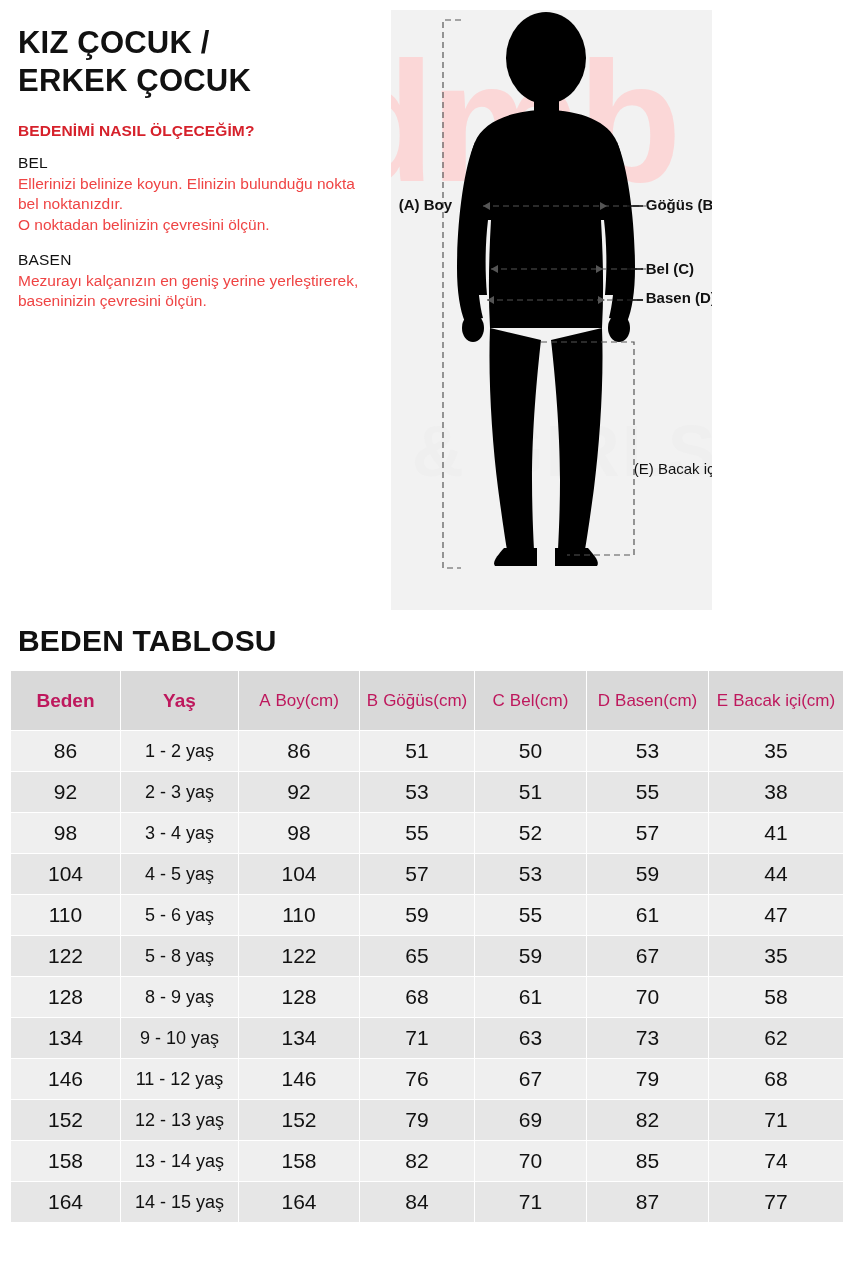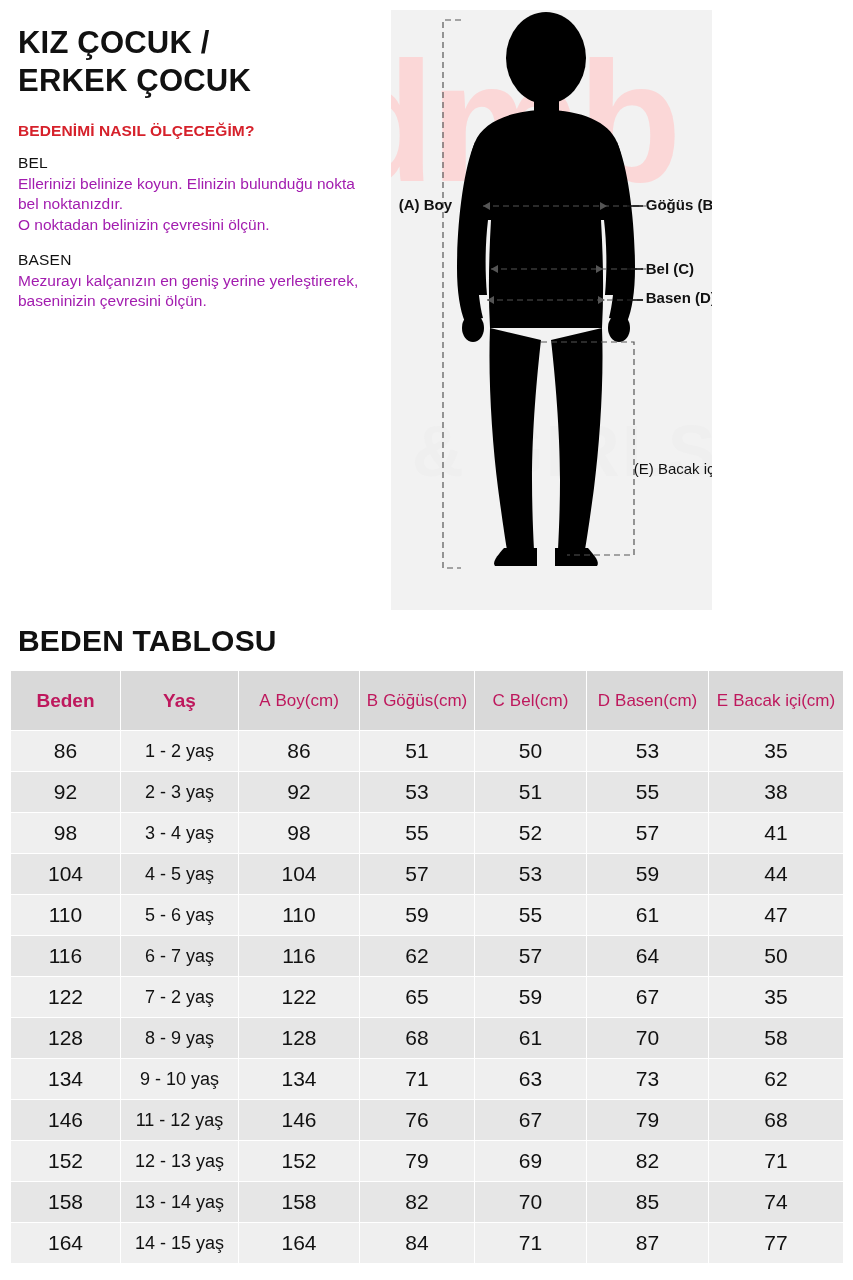--- a/index.html
+++ b/index.html
@@ -49,21 +49,21 @@
   .blk { margin-bottom: 16px; }
   .blk-head {
     font-size: 15.5px;
     color: #111;
     margin: 0 0 2px 0;
     letter-spacing: 0.2px;
   }
   .blk-body {
     font-size: 15.5px;
     line-height: 1.32;
-    color: #a21caf;
+    color: #ef4444;
     white-space: pre-line;
   }
 
   
   .fig-panel {
     position: relative;
     width: 385px;
     height: 600px;
     margin-left: 10px;
     background: #f2f2f2;
@@ -372,31 +372,22 @@
       <tr>
         <td class="beden">110</td>
         <td class="yas">5 - 6 yaş</td>
         <td>110</td>
         <td>59</td>
         <td>55</td>
         <td>61</td>
         <td>47</td>
       </tr>
       <tr>
-        <td class="beden">116</td>
-        <td class="yas">6 - 7 yaş</td>
-        <td>116</td>
-        <td>62</td>
-        <td>57</td>
-        <td>64</td>
-        <td>50</td>
-      </tr>
-      <tr>
         <td class="beden">122</td>
-        <td class="yas">7 - 2 yaş</td>
+        <td class="yas">5 - 8 yaş</td>
         <td>122</td>
         <td>65</td>
         <td>59</td>
         <td>67</td>
         <td>35</td>
       </tr>
       <tr>
         <td class="beden">128</td>
         <td class="yas">8 - 9 yaş</td>
         <td>128</td>

